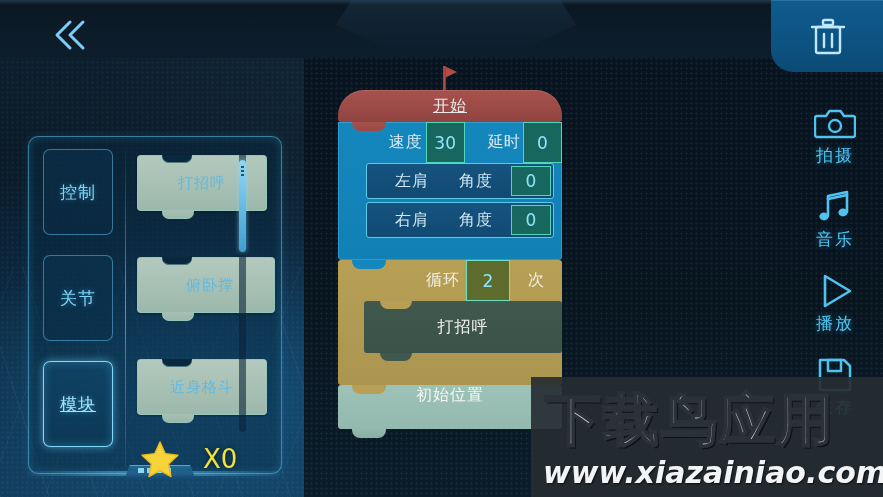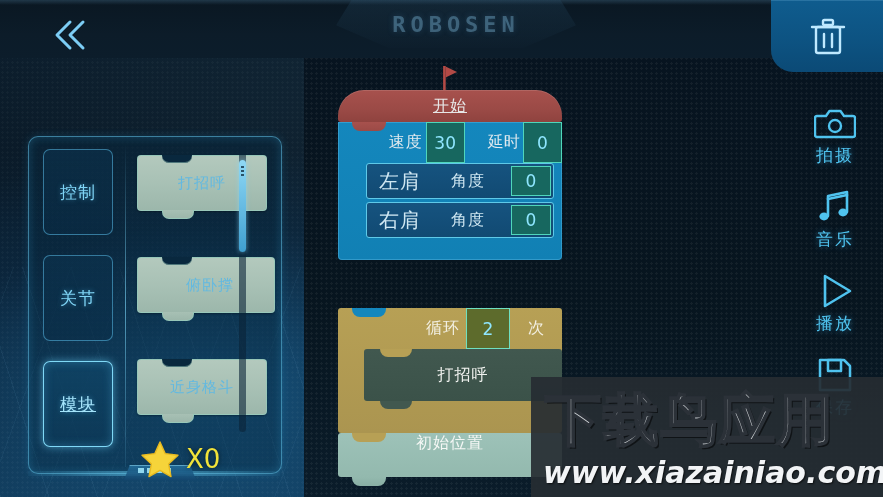--- a/index.html
+++ b/index.html
@@ -172,21 +172,21 @@
   }
   .scrollbar .thumb{
     position:absolute;left:0;top:14px;width:7px;height:92px;
     background:linear-gradient(180deg,#8fd8f5,#3f9fd0);
     border-radius:4px;box-shadow:0 0 5px rgba(130,220,255,.6);
   }
   .scrollbar .grip{position:absolute;left:2px;top:20px;}
   .scrollbar .grip i{display:block;width:3px;height:2px;margin-bottom:2px;background:rgba(20,50,70,.8);}
 
   .star-row{
-    position:absolute;left:140px;top:440px;display:flex;align-items:center;gap:6px;
+    position:absolute;left:140px;top:440px;display:flex;align-items:center;gap:23px;
   }
   .star-row .lbl{
     font-size:26px;color:#f2e339;font-weight:500;
     text-shadow:0 0 5px rgba(0,0,0,.6);
   }
 
   
   .rail{position:absolute;right:0;top:100px;width:96px;}
   .rail-item{
     position:relative;width:96px;height:84px;text-align:center;cursor:pointer;
@@ -245,30 +245,29 @@
   .row1 .val{width:58px;}
   .row1 .lbl2{width:58px;display:flex;align-items:center;justify-content:center;color:#dfe9ee;font-size:16px;margin-left:20px;}
 
   .sub-row{
     position:relative;margin:0 8px 3px 28px;height:36px;
     background:linear-gradient(180deg,#16537f 0%,#114a73 100%);
     border:1px solid #5fc9e8;
     border-radius:3px;
     display:flex;align-items:center;box-sizing:border-box;
   }
-  .sub-row .j-lbl{flex:0 0 auto;margin-left:12px;color:#cfe7f2;font-size:20px;letter-spacing:1px;}
+  .sub-row .j-lbl{flex:0 0 auto;margin-left:28px;color:#cfe7f2;font-size:16px;letter-spacing:1px;}
   .sub-row .j-ang{flex:0 0 auto;margin-left:30px;color:#cfe7f2;font-size:16px;letter-spacing:1px;}
   .sub-row .val{position:absolute;right:2px;top:2px;bottom:2px;width:40px;}
 
   
   .loop{
     position:relative;width:224px;
     background:linear-gradient(180deg,#b7a055 0%,#ab9550 100%);
     border-radius:3px;
-    margin-top:48px;
   }
   .loop .topnotch{
     position:absolute;left:14px;top:0;width:34px;height:9px;
     background:#1487bd;border-radius:0 0 8px 8px;
   }
   .loop-head{
     position:relative;height:41px;display:flex;align-items:center;justify-content:flex-end;
   }
   .loop-head .lbl{color:#f2efe2;font-size:16px;letter-spacing:1px;margin-right:6px;}
   .loop-head .val{
@@ -345,21 +344,20 @@
 
   <div class="workspace-bg">
     <div class="dots"></div>
   </div>
 
   <div class="topbar">
     <div class="sheen"></div>
 
     <div class="logo">
       <div class="plate"></div>
-      <div class="word">ROBOSEN</div>
     </div>
 
     <div class="back-btn">
       <svg width="52" height="34" viewBox="0 0 52 34">
         <g fill="none" stroke="#7ccdf5" stroke-width="3" stroke-linejoin="round" stroke-linecap="round">
           <polyline points="22,4 9,17 22,30"></polyline>
           <polyline points="35,4 22,17 35,30"></polyline>
         </g>
       </svg>
     </div>

